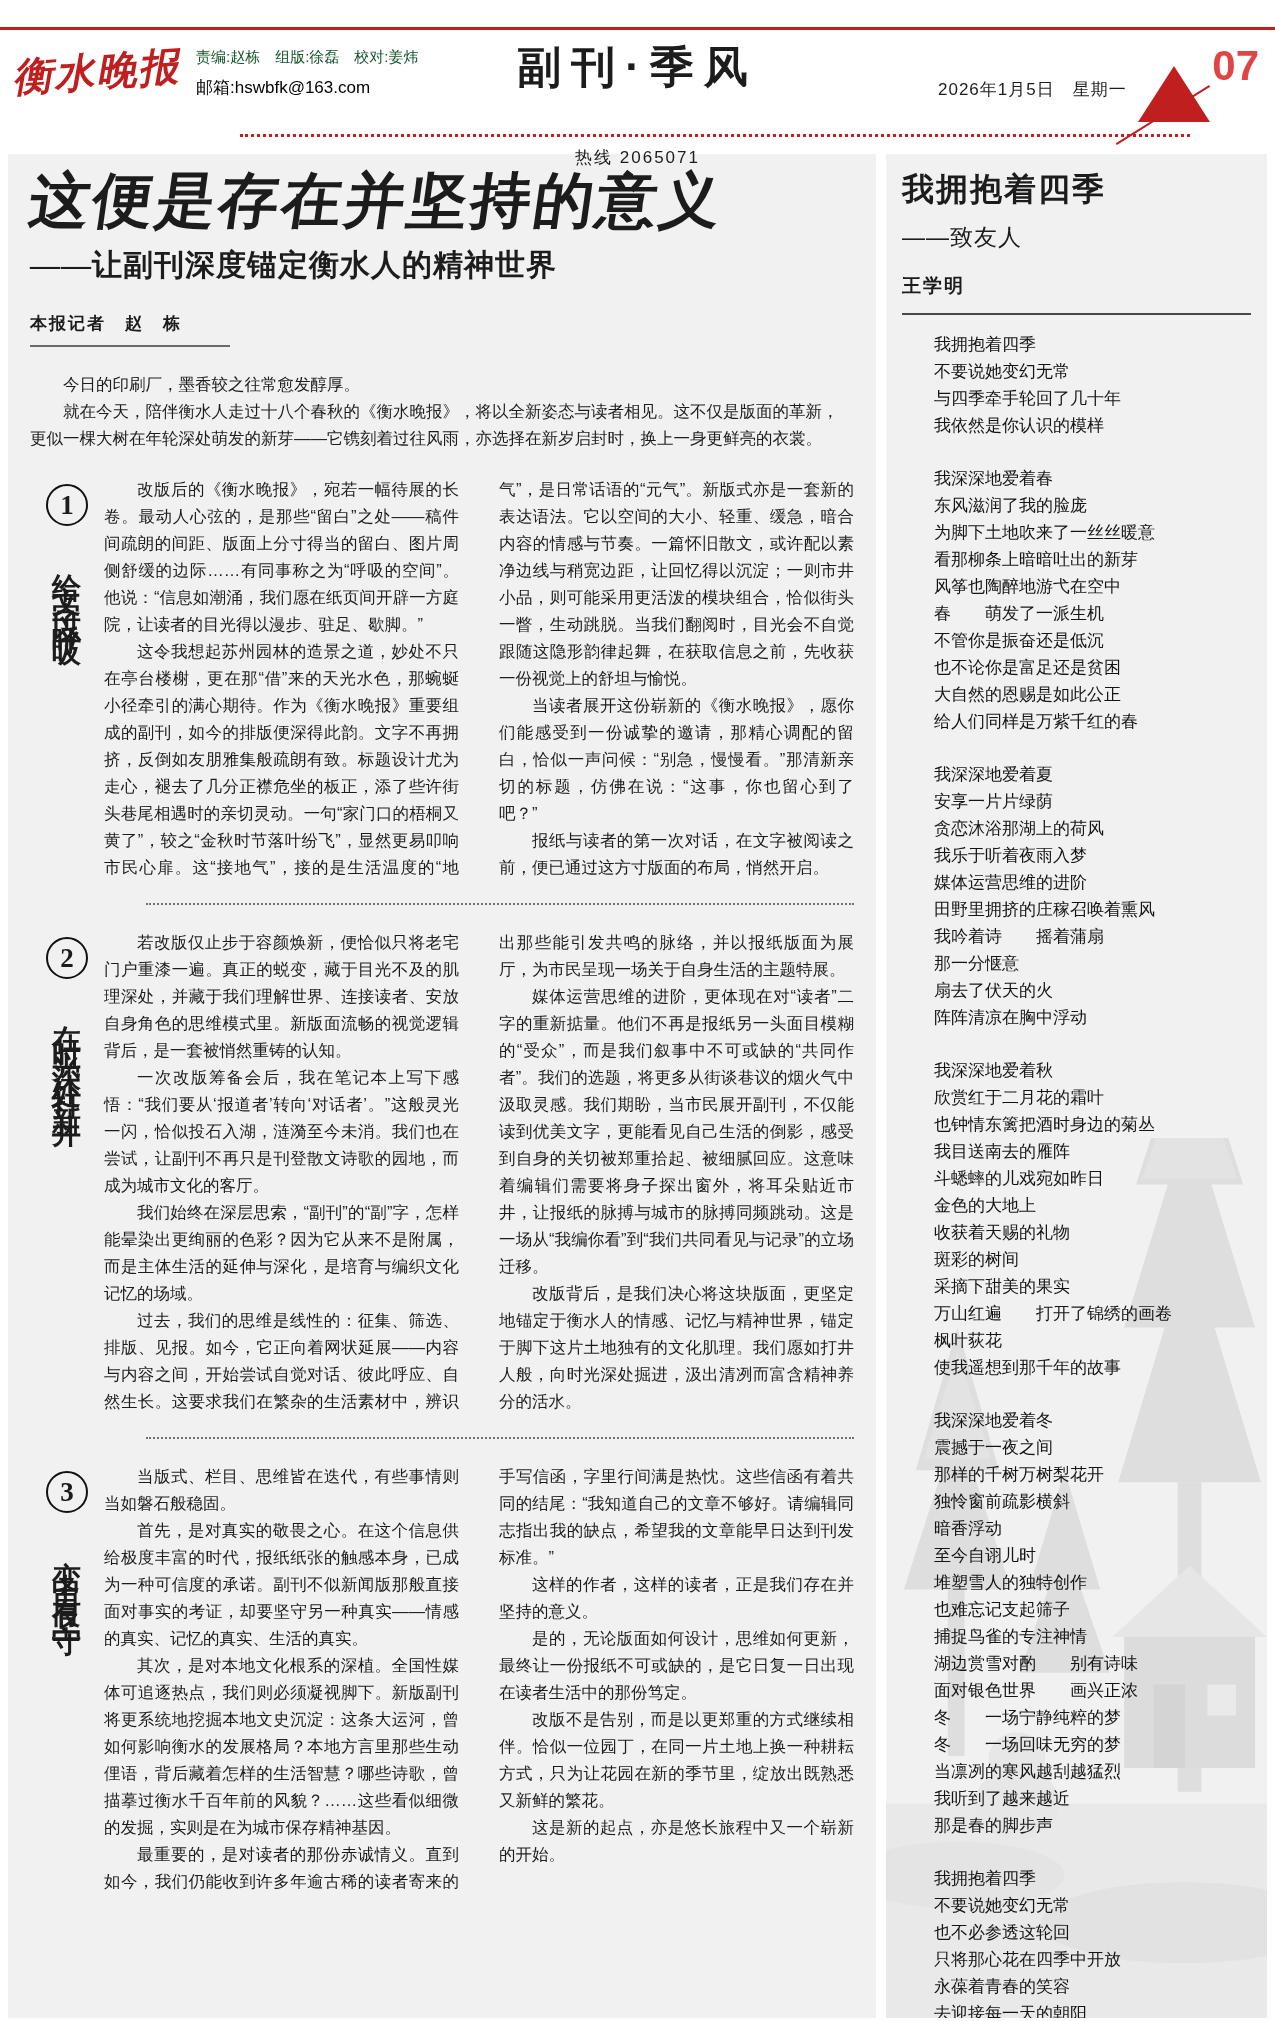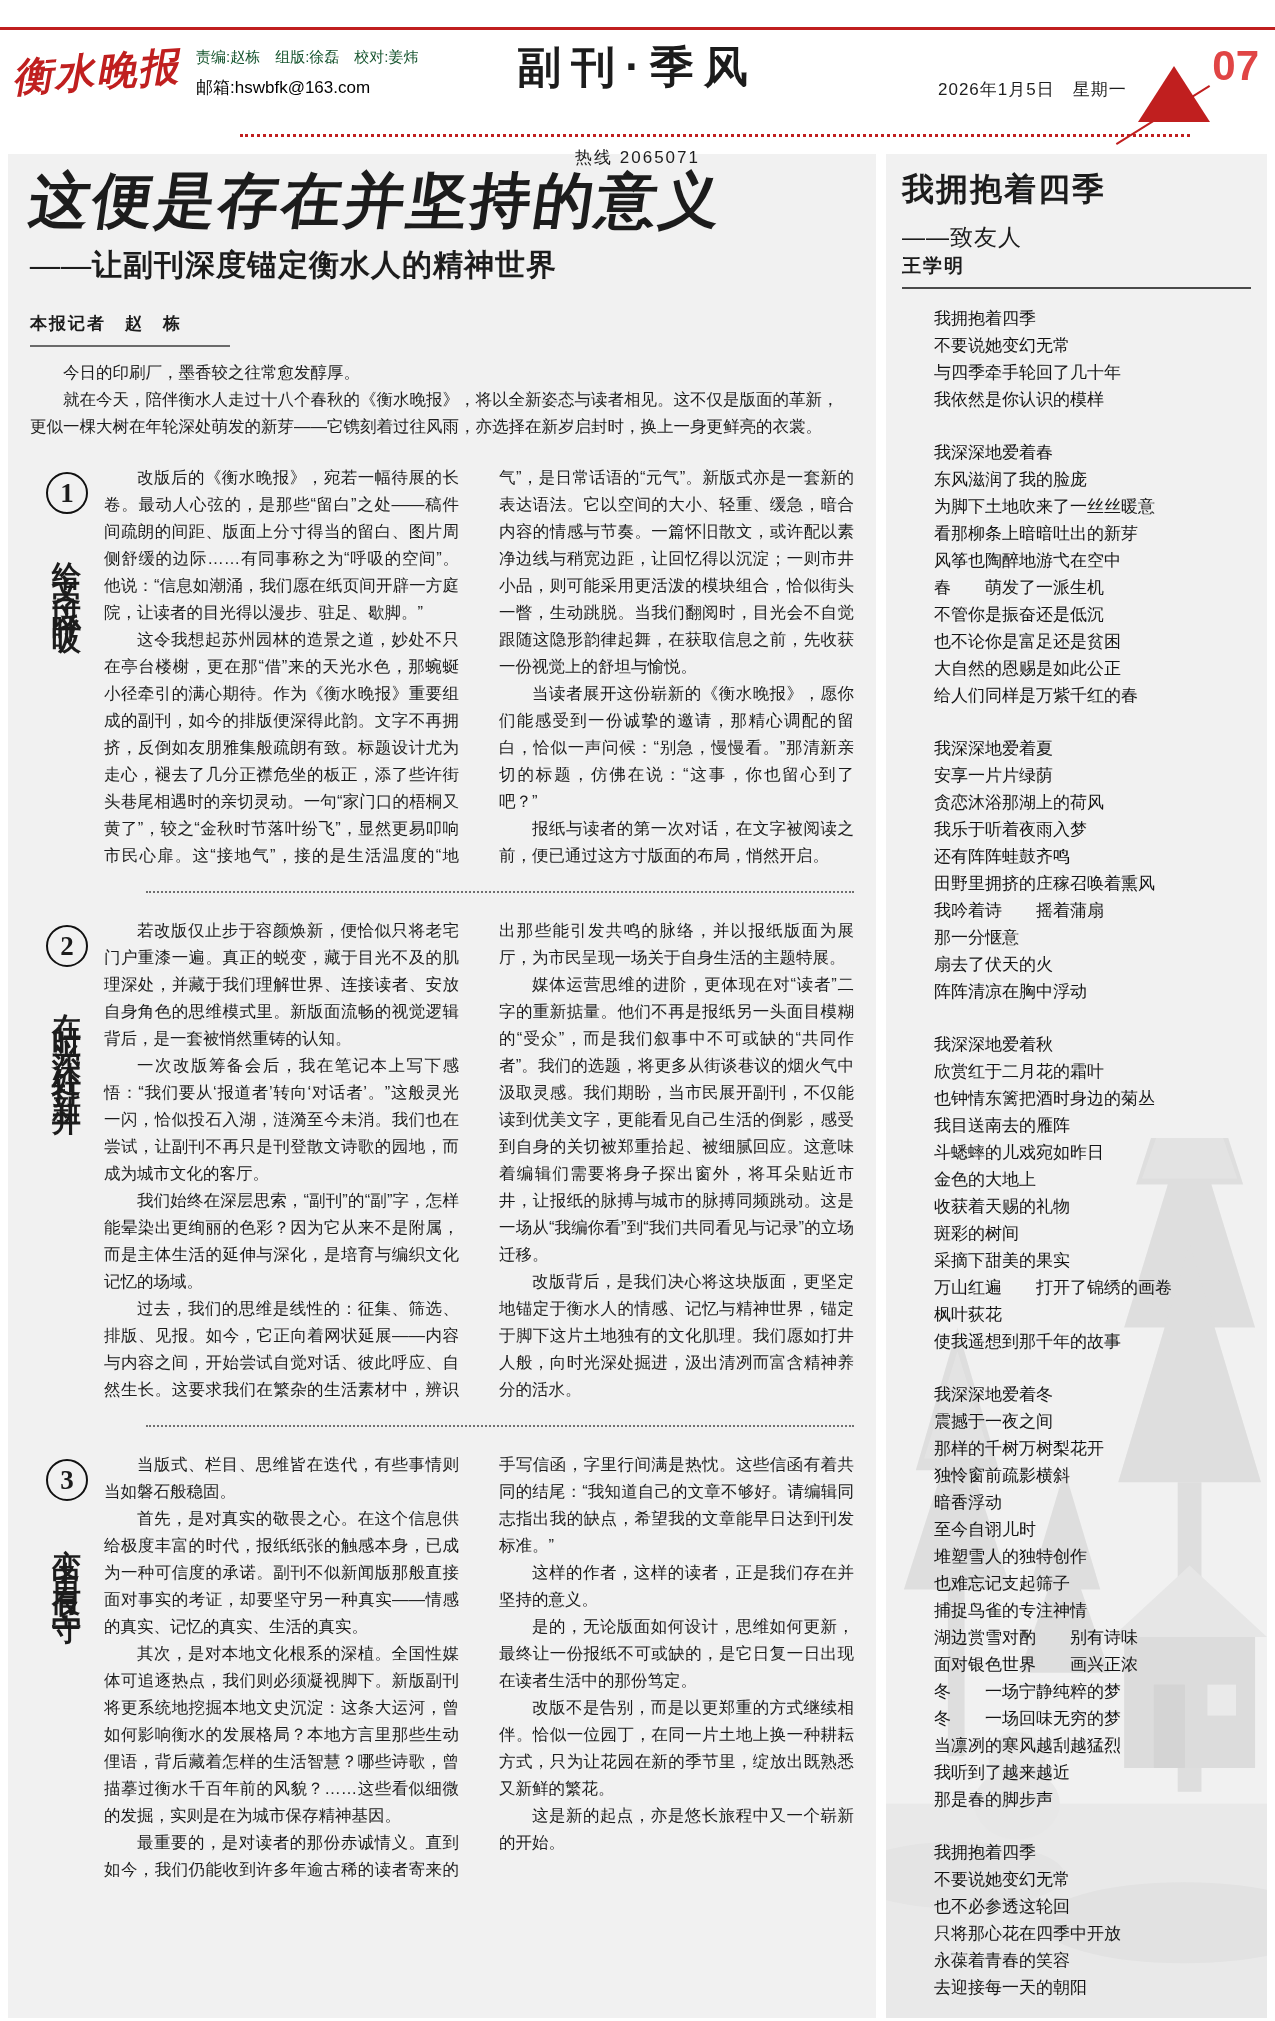--- a/index.html
+++ b/index.html
@@ -29,40 +29,40 @@
   .main { display:flex; gap:10px; padding:4px 8px 0 8px; height:1868px; }
   .article { flex:1; background:var(--panel,#f1f1f1); padding:10px 22px 18px 22px; overflow:hidden; }
   .aside { width:381px; background:var(--panel,#f1f1f1); padding:14px 16px 0 16px; position:relative; overflow:hidden; }
 
   
   .art-title { font-family:"Liberation Serif","DejaVu Serif",serif; font-weight:bold;
     font-size:60px; letter-spacing:3px; transform:skewX(-8deg); white-space:nowrap; line-height:1.25; }
   .art-subtitle { font-size:30px; font-weight:bold; margin-top:6px; font-family:"Liberation Serif","DejaVu Serif",serif; letter-spacing:1px; }
   .byline { margin-top:26px; width:200px; font-size:17px; font-weight:bold; letter-spacing:2px;
     padding-bottom:10px; border-bottom:2px solid #6a6a6a; }
-  .intro { margin-top:12px; font-size:16.5px; line-height:27px; }
+  .intro { margin-top:24px; font-size:16.5px; line-height:27px; }
   .intro p { text-indent:2em; }
 
   
   .section { display:flex; margin-top:24px; }
   .rail { width:74px; flex-shrink:0; display:flex; flex-direction:column; align-items:center; padding-top:8px; }
   .num-circle { width:42px; height:42px; border:2.5px solid #111; border-radius:50%;
     display:flex; align-items:center; justify-content:center;
     font-family:"Liberation Serif","DejaVu Serif",serif; font-size:27px; font-weight:bold; background:transparent; }
   .v-title { margin-top:24px; writing-mode:vertical-rl; text-orientation:upright;
     font-family:"Liberation Serif","DejaVu Serif",serif; font-size:29px; font-weight:bold; letter-spacing:13px; }
   .section-body { flex:1; column-count:2; column-gap:40px; font-size:16.5px; line-height:27px; text-align:justify; }
   .section-body p { text-indent:2em; }
   .dotted-divider { border-top:2.5px dotted #6f6f6f; margin:22px 0 0 116px; }
 
   
   .side-inner { position:relative; z-index:1; }
   .side-title { font-size:32px; font-weight:bold; letter-spacing:2px; }
   .side-subtitle { font-size:23px; margin-top:10px; letter-spacing:1px; }
-  .side-author { font-size:19px; font-weight:bold; padding-bottom:8px; border-bottom:2px solid #4a4a4a; letter-spacing:2px; }
+  .side-author { font-size:19px; font-weight:bold; margin-top:20px; padding-bottom:14px; border-bottom:2px solid #4a4a4a; letter-spacing:2px; }
   .poem { margin-top:16px; padding-left:32px; font-family:"Liberation Serif","DejaVu Serif",serif;
     font-size:17px; line-height:27px; color:#141414; }
   .stanza { margin-bottom:26px; }
   .winter-art { position:absolute; left:0; bottom:0; width:100%; height:880px; z-index:0; opacity:.55; }
 </style>
 </head>
 <body>
 
 <div class="top-rule"></div>
 
@@ -192,21 +192,21 @@
             <div class="poem-line">不管你是振奋还是低沉</div>
             <div class="poem-line">也不论你是富足还是贫困</div>
             <div class="poem-line">大自然的恩赐是如此公正</div>
             <div class="poem-line">给人们同样是万紫千红的春</div>
           </div>
           <div class="stanza">
             <div class="poem-line">我深深地爱着夏</div>
             <div class="poem-line">安享一片片绿荫</div>
             <div class="poem-line">贪恋沐浴那湖上的荷风</div>
             <div class="poem-line">我乐于听着夜雨入梦</div>
-            <div class="poem-line">还有阵阵蛙鼓齐鸣</div>
+            <div class="poem-line">媒体运营思维的进阶</div>
             <div class="poem-line">田野里拥挤的庄稼召唤着熏风</div>
             <div class="poem-line">我吟着诗　　摇着蒲扇</div>
             <div class="poem-line">那一分惬意</div>
             <div class="poem-line">扇去了伏天的火</div>
             <div class="poem-line">阵阵清凉在胸中浮动</div>
           </div>
           <div class="stanza">
             <div class="poem-line">我深深地爱着秋</div>
             <div class="poem-line">欣赏红于二月花的霜叶</div>
             <div class="poem-line">也钟情东篱把酒时身边的菊丛</div>

